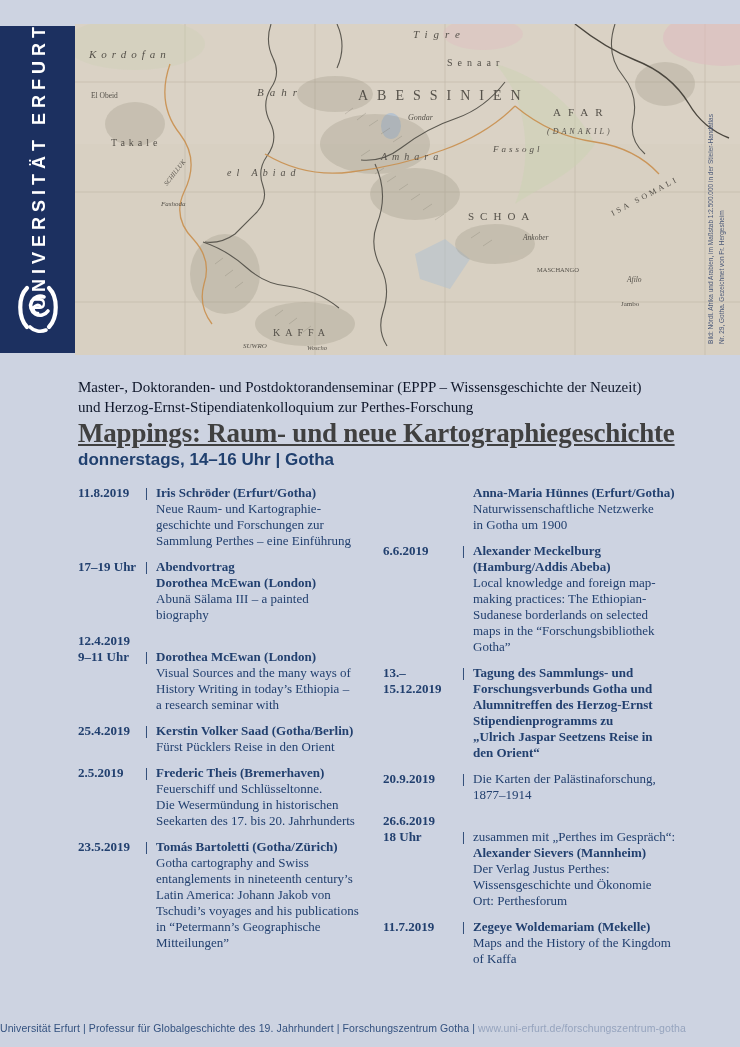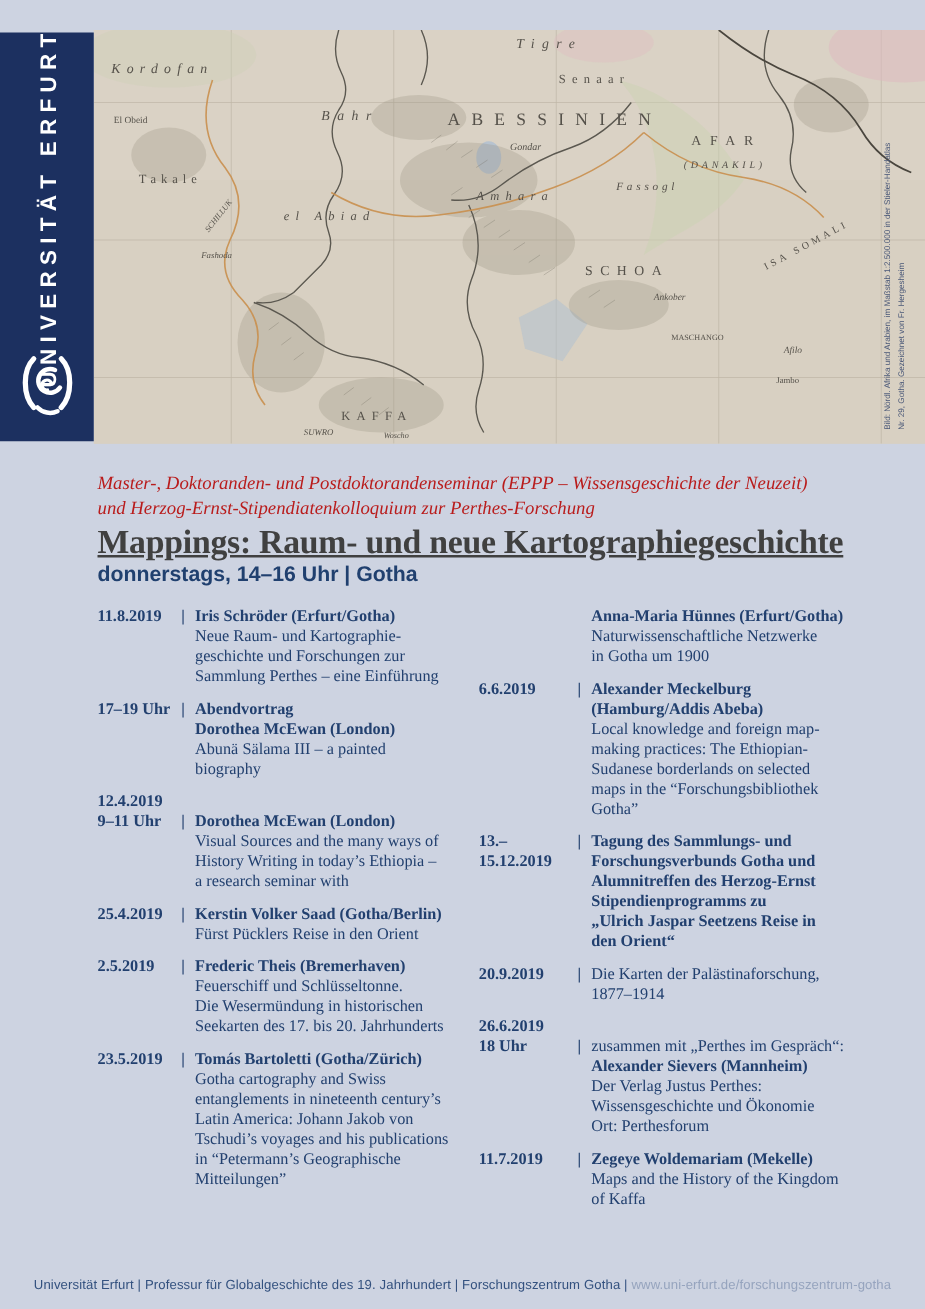--- a/index.html
+++ b/index.html
@@ -30,21 +30,21 @@
   .brand{
     position:absolute;left:39px;top:140px;
     transform:translate(-50%,-50%) rotate(-90deg);
     white-space:nowrap;color:#ffffff;
     font-family:"Liberation Sans","DejaVu Sans",sans-serif;
     font-weight:bold;font-size:18px;letter-spacing:5px;
   }
   .logo{position:absolute;left:50%;bottom:14px;transform:translateX(-50%);}
   
   .content{position:absolute;left:78px;top:377px;width:632px;}
-  .series{font-size:15px;line-height:1.35;white-space:pre-line;color:#b91c1c;font-style:italic;}
+  .series{font-size:15px;line-height:1.35;white-space:pre-line;color:#0f172a;}
   .page-title{
     font-size:27px;font-weight:bold;color:#404040;
     letter-spacing:-0.2px;
     text-decoration:underline;
   }
   .subtitle{
     margin-top:1px;font-size:17px;font-weight:bold;color:#20406f;
     font-family:"Liberation Sans","DejaVu Sans",sans-serif;
   }
   .columns{display:flex;margin-top:15px;}
@@ -55,21 +55,21 @@
   .date{flex:none;font-weight:bold;white-space:pre-line;}
   .col-left .date{width:67px;}
   .col-right .date{width:79px;}
   .pipe{flex:none;width:11px;font-weight:bold;}
   .etext{flex:1;min-width:0;}
   .lead,.title,.body{white-space:pre-line;}
   .title{font-weight:bold;}
   .entry.offset .pipe,.entry.offset .etext{margin-top:16px;}
   
   .footer{
-    position:absolute;left:0;bottom:13px;width:100%;text-align:center;
+    position:absolute;left:0;bottom:13px;width:100%;text-align:left;
     font-family:"Liberation Sans","DejaVu Sans",sans-serif;
     font-size:10.5px;color:#33517f;letter-spacing:0.1px;
   }
   .footer .url{color:#96a4be;}
 </style>
 </head>
 <body>
 
 <div class="map-band">
   <svg width="665" height="331" viewBox="0 0 665 331" font-family="Liberation Serif, DejaVu Serif, serif">

